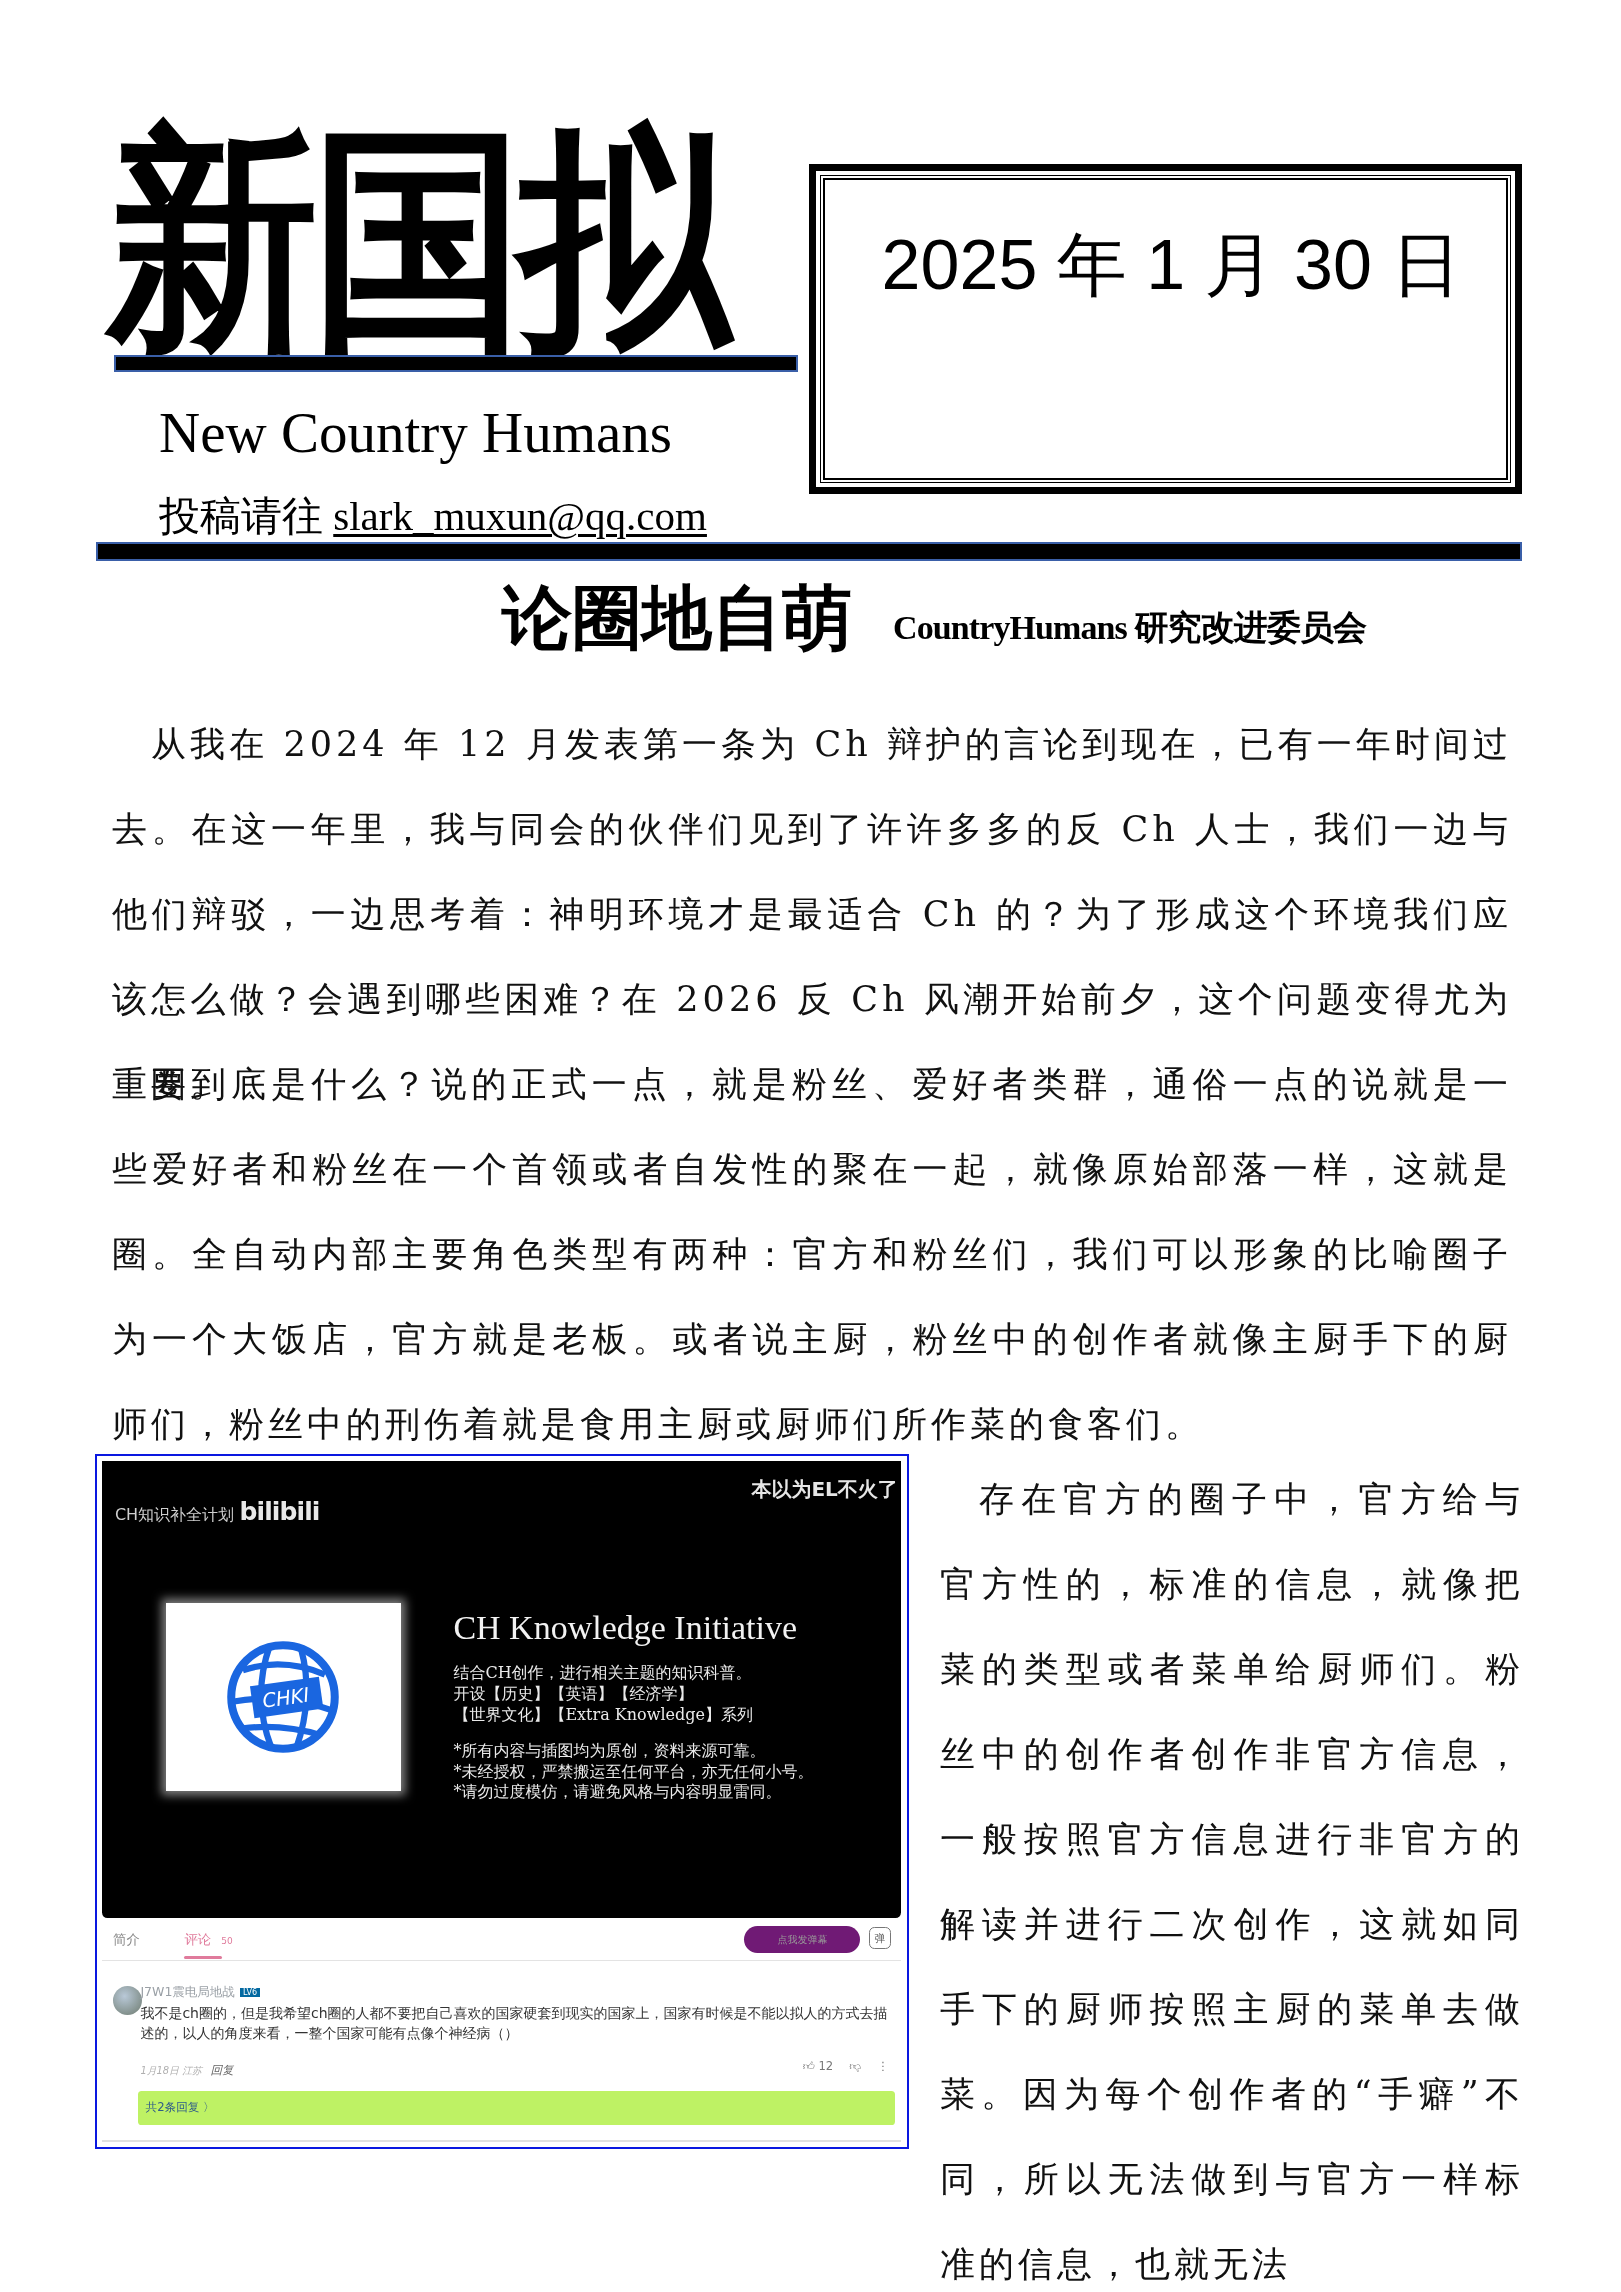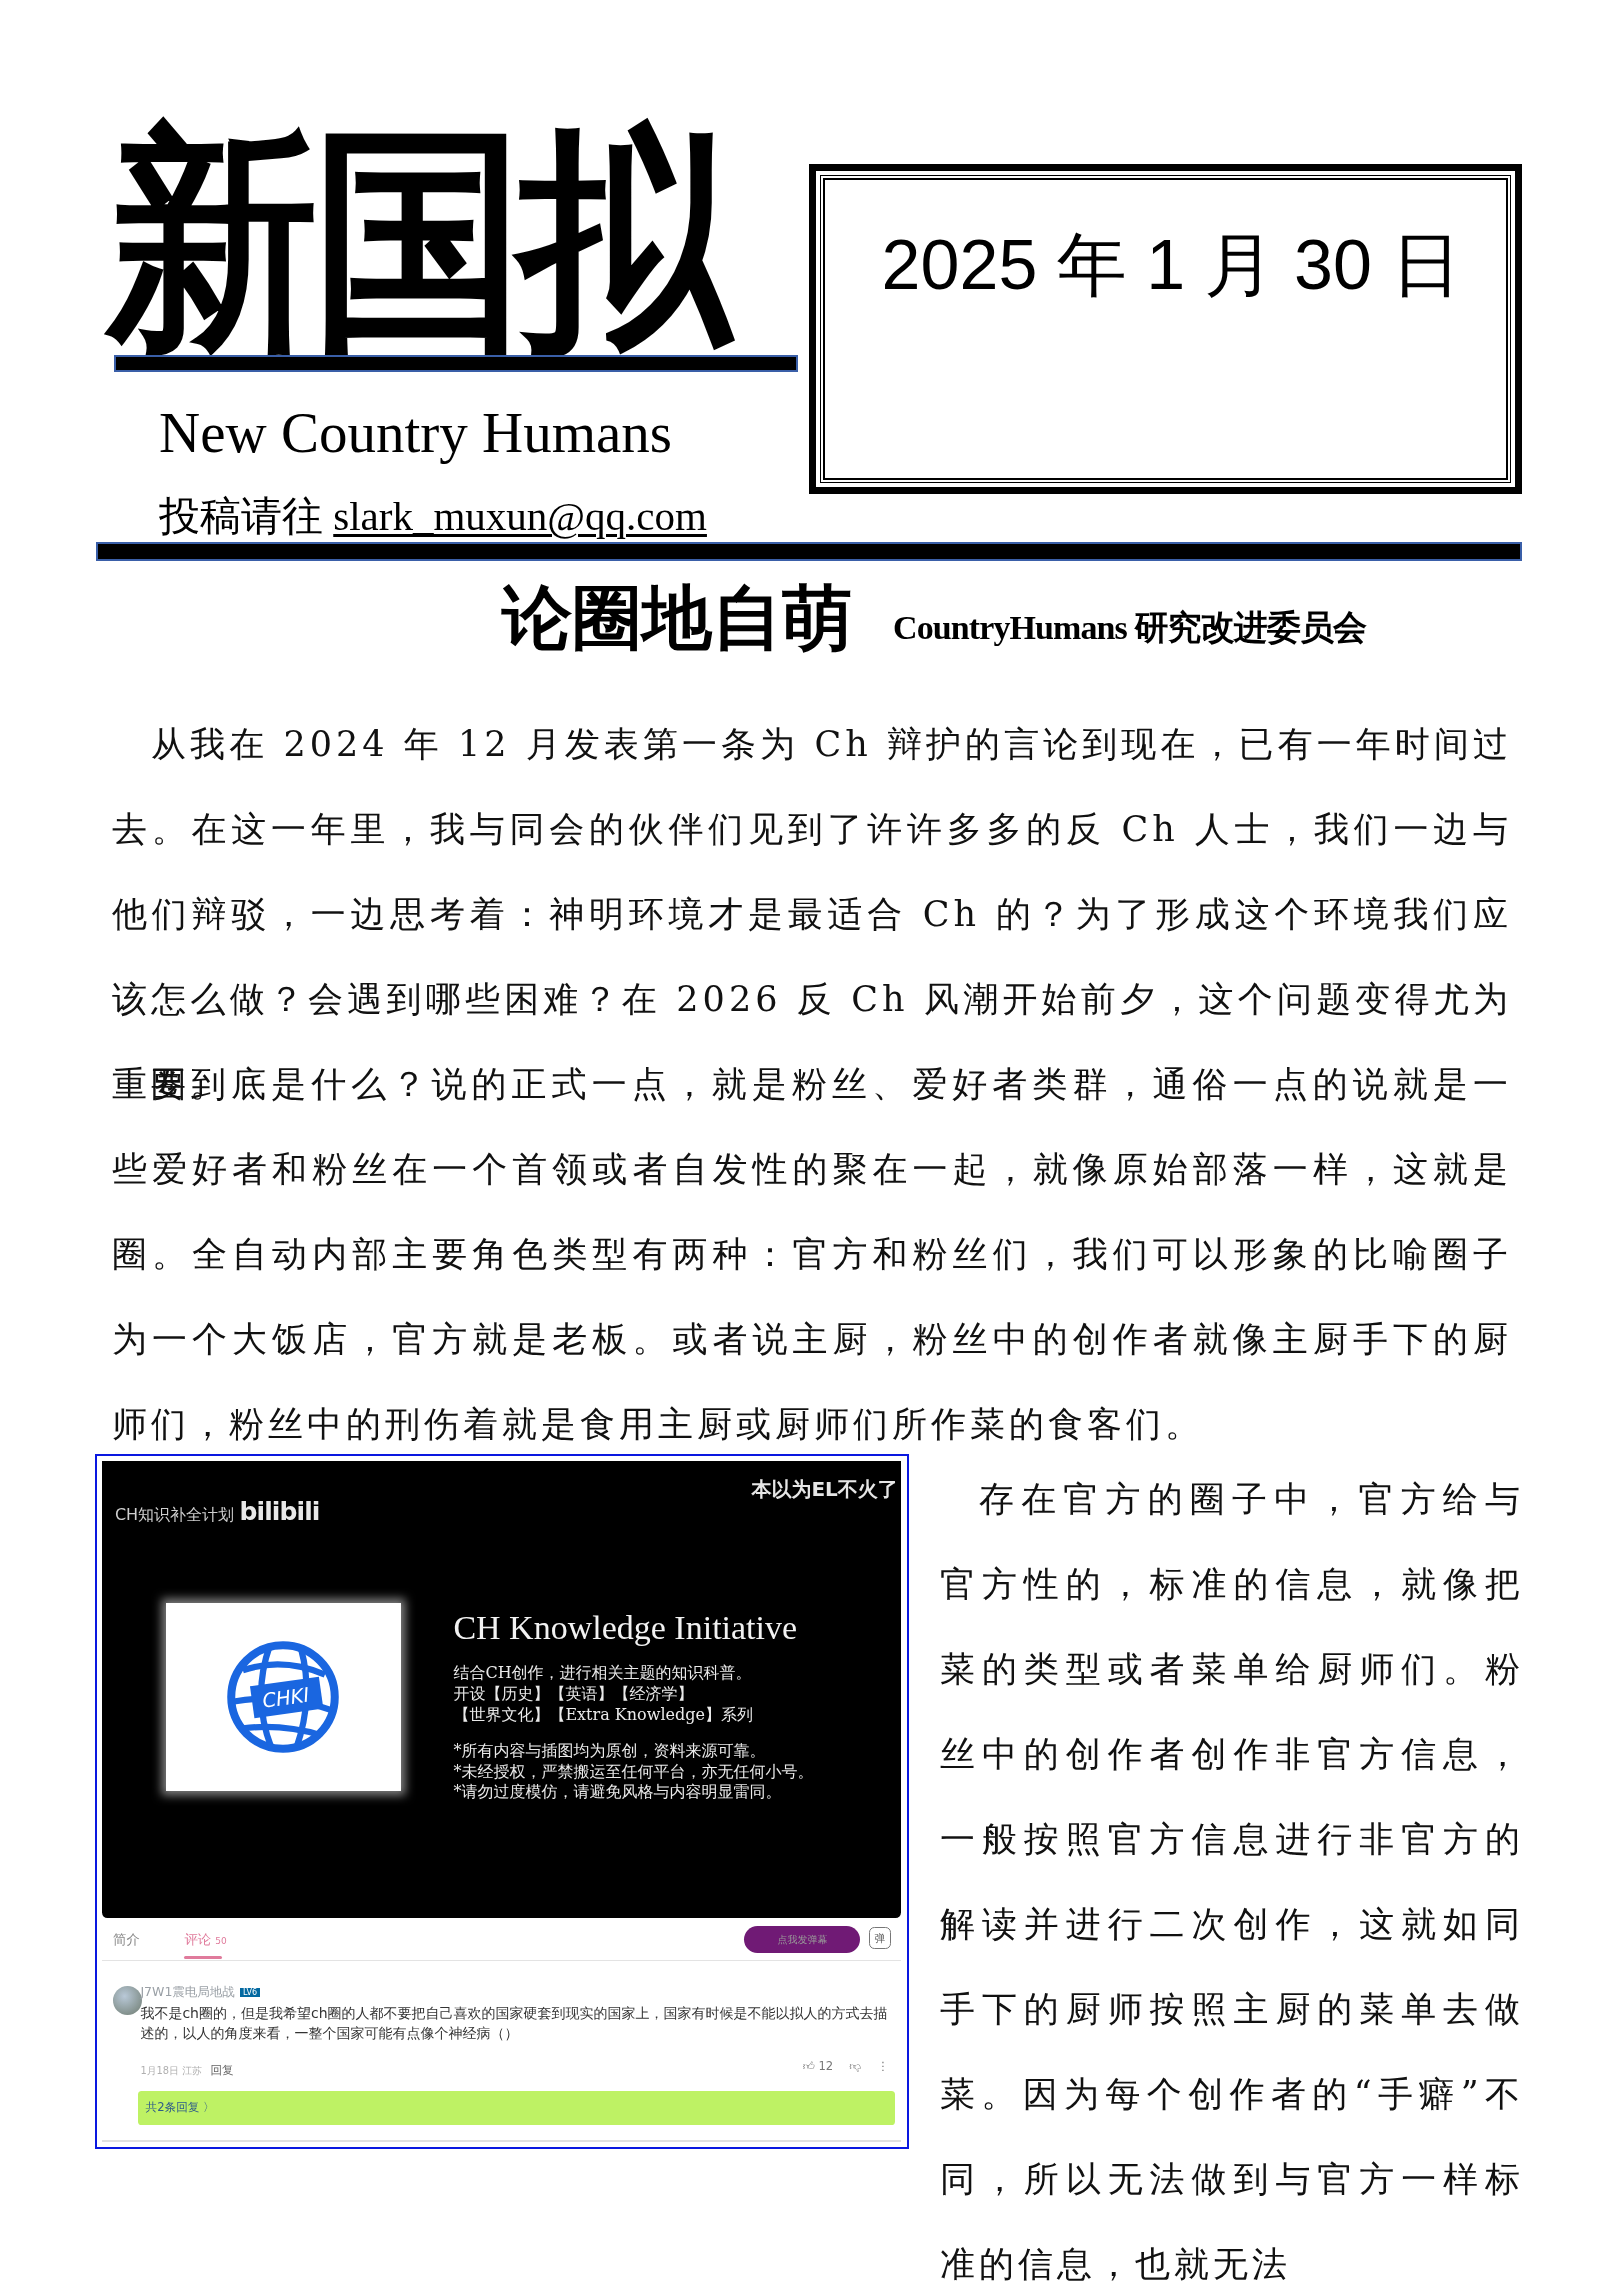--- a/index.html
+++ b/index.html
@@ -110,21 +110,21 @@
   }
   .video-desc .gap { height:16px; }
 
   .tabs-row {
     position:absolute; left:5.4px; top:466px; width:799px; height:38px;
     border-bottom:1.8px solid #e3e3e3;
   }
   .tab { position:absolute; top:9px; font-family:"DejaVu Sans", sans-serif; font-size:13.4px; color:#888; }
   .tab-intro { left:10.7px; }
   .tab-comments { left:82px; color:#e07b9c; }
-  .tab-comments .count { font-size:9px; margin-left:4px; }
+  .tab-comments .count { font-size:9px; margin-left:10px; }
   .tab-underline { position:absolute; left:82px; top:34px; width:38px; height:2.7px; background:#e07b9c; border-radius:1.8px; }
   .danmaku-btn {
     position:absolute; right:41px; top:3.6px; width:116px; height:27px; background:#701a75; border-radius:13.4px;
     font-family:"DejaVu Sans", sans-serif; font-size:10px; color:#999; text-align:center; line-height:27px;
   }
   .danmaku-icon {
     position:absolute; right:10.7px; top:5.4px; width:21.5px; height:21.5px; border:1.8px solid #777; border-radius:5.4px;
     font-size:10.7px; text-align:center; line-height:21.5px; color:#555; font-family:"DejaVu Sans", sans-serif; box-sizing:border-box;
   }
 
@@ -132,21 +132,21 @@
   .avatar {
     position:absolute; left:10.7px; top:19.7px; width:29px; height:29px; border-radius:50%;
     background:radial-gradient(circle at 40% 35%, #b9c9d8, #6d7a6e);
   }
   .comment-user { position:absolute; left:38px; top:18px; font-family:"DejaVu Sans", sans-serif; font-size:12.5px; color:#9aa0a6; white-space:nowrap; }
   .level-badge { display:inline-block; background:#0369a1; color:#fff; font-size:8px; padding:0 2.7px; margin-left:5.4px; vertical-align:middle; }
   .comment-text {
     position:absolute; left:38px; top:38px; width:752px; font-family:"DejaVu Sans", sans-serif;
     font-size:14px; line-height:19.7px; color:#333;
   }
-  .comment-meta { position:absolute; left:38px; top:97px; font-family:"DejaVu Sans", sans-serif; font-size:9.9px; color:#b0b0b0; }
+  .comment-meta { position:absolute; left:38px; top:97px; font-family:"DejaVu Sans", sans-serif; font-size:9.9px; color:#b0b0b0;font-style:italic; }
   .comment-meta .reply { color:#666; font-size:11.6px; margin-left:5.4px; }
   .comment-actions { position:absolute; right:12.5px; top:93px; font-family:"DejaVu Sans", sans-serif; font-size:11.6px; color:#777; white-space:nowrap; }
   .comment-actions span { margin-left:12.5px; }
   .replies-box {
     position:absolute; left:36px; top:125px; width:757px; height:34px; background:#bef264; border-radius:3.6px;
   }
   .replies-link { position:absolute; left:7.2px; top:9px; font-family:"DejaVu Sans", sans-serif; font-size:11.6px; color:#2f5c8a; }
   .figure-bottom-line { position:absolute; left:5.4px; bottom:5.4px; width:799px; height:1.8px; background:#e0e0e0; }
 </style>
 </head>

